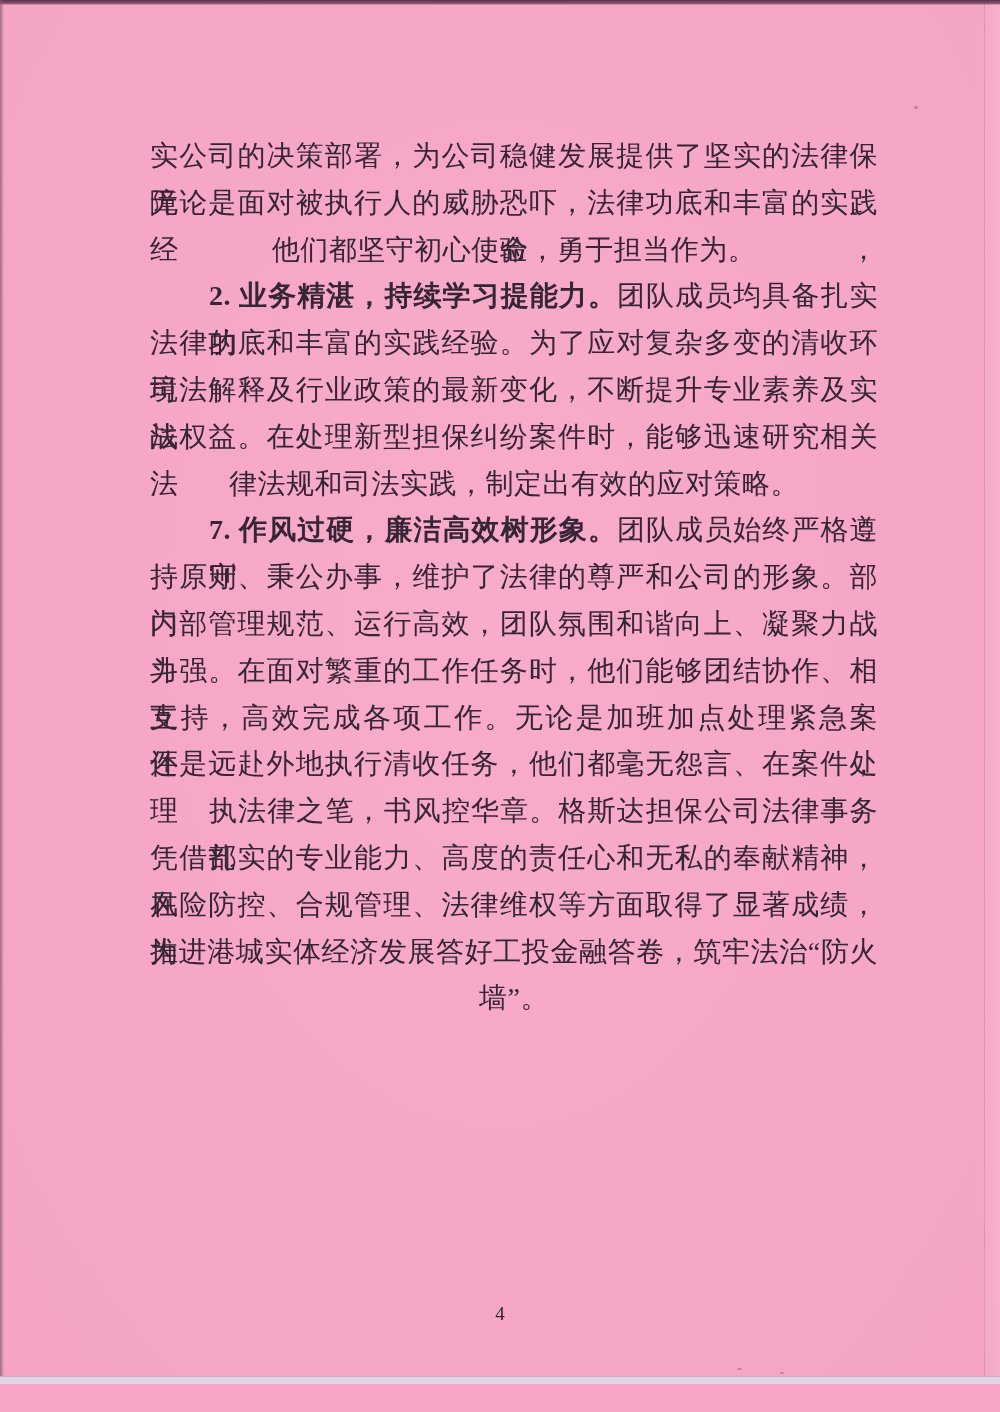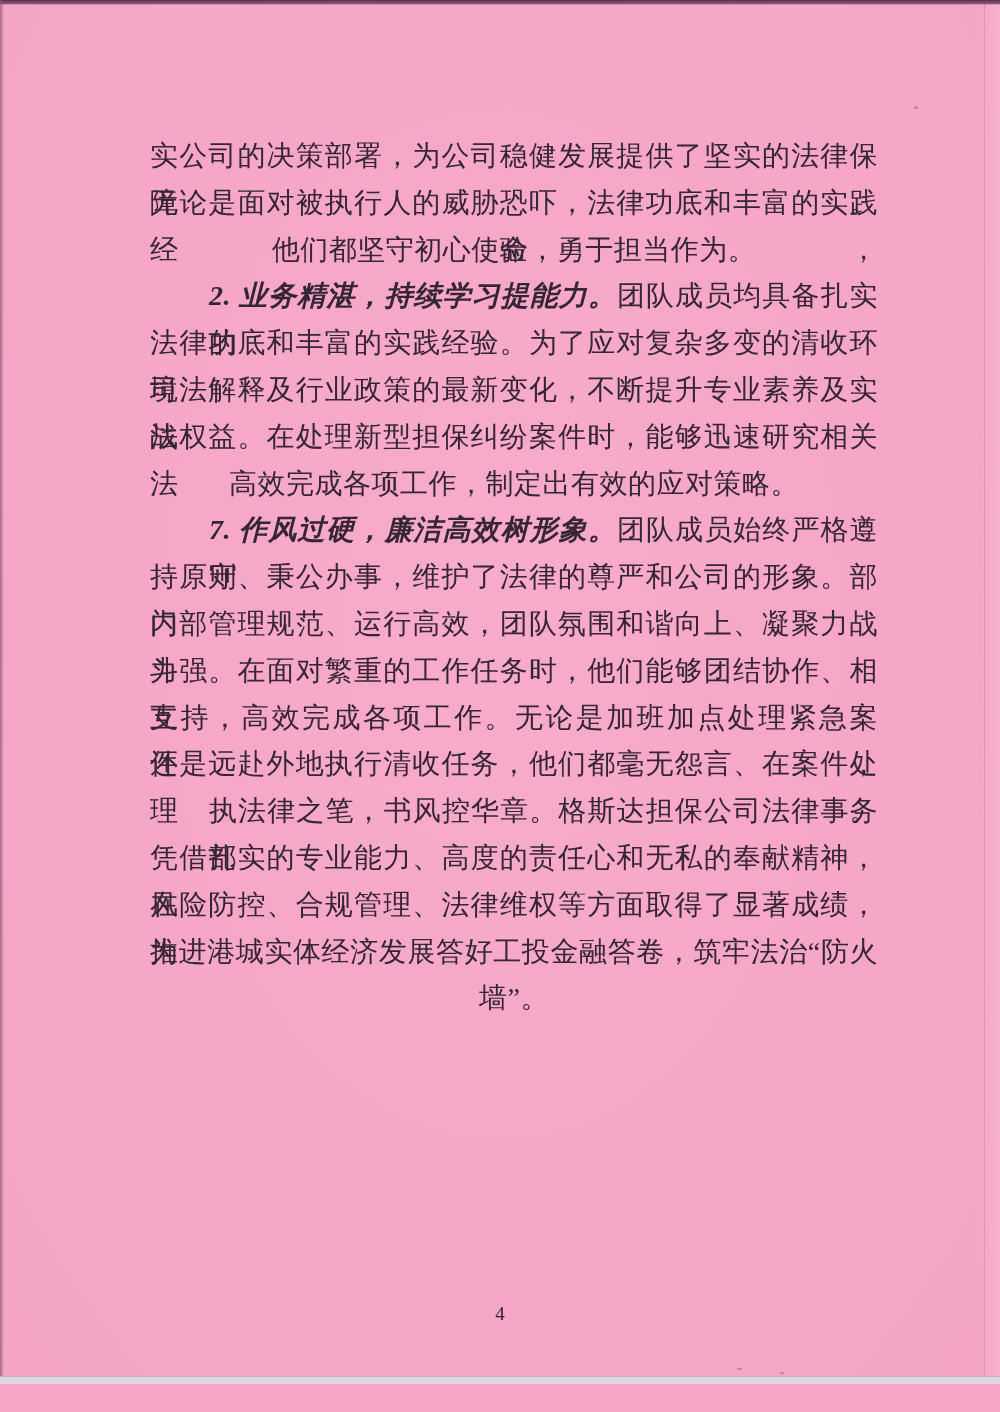--- a/index.html
+++ b/index.html
@@ -61,21 +61,20 @@
   .line.just {
     white-space: normal;
     text-align: justify;
     text-align-last: justify;
   }
   .line.indent {
     padding-left: 59px;
   }
   .seg.bold {
     font-weight: bold;
-    font-style: italic;
   }
   .page-number {
     position: absolute;
     left: 0; right: 0;
     top: 1303px;
     text-align: center;
     font-size: 19px;
     color: #2e2230;
     font-family: "Liberation Serif", "DejaVu Serif", serif;
   }
@@ -94,21 +93,21 @@
   <div class="speck" style="left:780px; top:1372px; width:4px; height:2px;"></div>
 
   <div class="content">
       <div class="line just"><span class="seg">实公司的决策部署，为公司稳健发展提供了坚实的法律保障。</span></div>
       <div class="line just"><span class="seg">无论是面对被执行人的威胁恐吓，法律功底和丰富的实践经验，</span></div>
       <div class="line"><span class="seg">他们都坚守初心使命，勇于担当作为。</span></div>
       <div class="line just indent"><span class="seg bold">2. 业务精湛，持续学习提能力。</span><span class="seg">团队成员均具备扎实的</span></div>
       <div class="line just"><span class="seg">法律功底和丰富的实践经验。为了应对复杂多变的清收环境</span></div>
       <div class="line just"><span class="seg">司法解释及行业政策的最新变化，不断提升专业素养及实战</span></div>
       <div class="line just"><span class="seg">法权益。在处理新型担保纠纷案件时，能够迅速研究相关法</span></div>
-      <div class="line"><span class="seg">高效完成各项工作，制定出有效的应对策略。</span></div>
+      <div class="line"><span class="seg">律法规和司法实践，制定出有效的应对策略。</span></div>
       <div class="line just indent"><span class="seg bold">7. 作风过硬，廉洁高效树形象。</span><span class="seg">团队成员始终严格遵守</span></div>
       <div class="line just"><span class="seg">持原则、秉公办事，维护了法律的尊严和公司的形象。部门</span></div>
       <div class="line just"><span class="seg">内部管理规范、运行高效，团队氛围和谐向上、凝聚力战斗</span></div>
       <div class="line just"><span class="seg">力强。在面对繁重的工作任务时，他们能够团结协作、相互</span></div>
       <div class="line just"><span class="seg">支持，高效完成各项工作。无论是加班加点处理紧急案件，</span></div>
       <div class="line just"><span class="seg">还是远赴外地执行清收任务，他们都毫无怨言、在案件处理。</span></div>
       <div class="line just indent"><span class="seg">执法律之笔，书风控华章。格斯达担保公司法律事务部</span></div>
       <div class="line just"><span class="seg">凭借扎实的专业能力、高度的责任心和无私的奉献精神，在</span></div>
       <div class="line just"><span class="seg">风险防控、合规管理、法律维权等方面取得了显著成绩，为</span></div>
       <div class="line just"><span class="seg">推进港城实体经济发展答好工投金融答卷，筑牢法治“防火</span></div>

